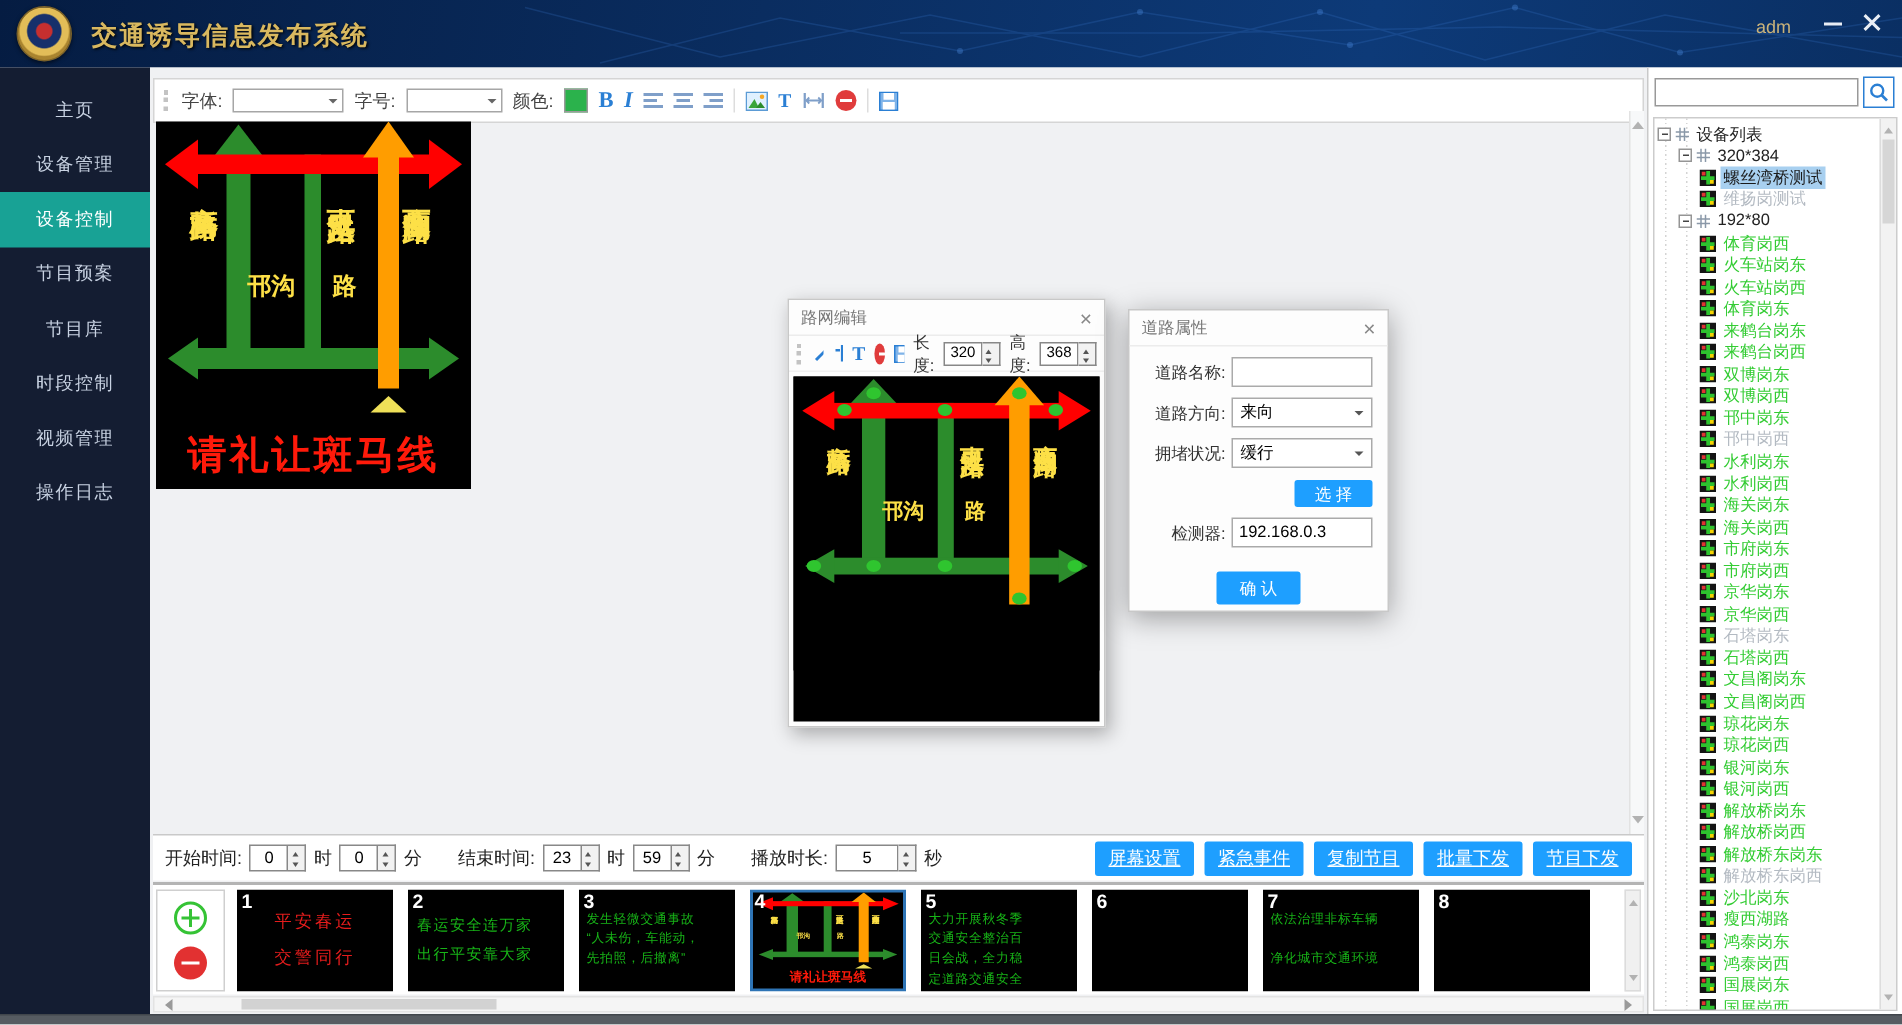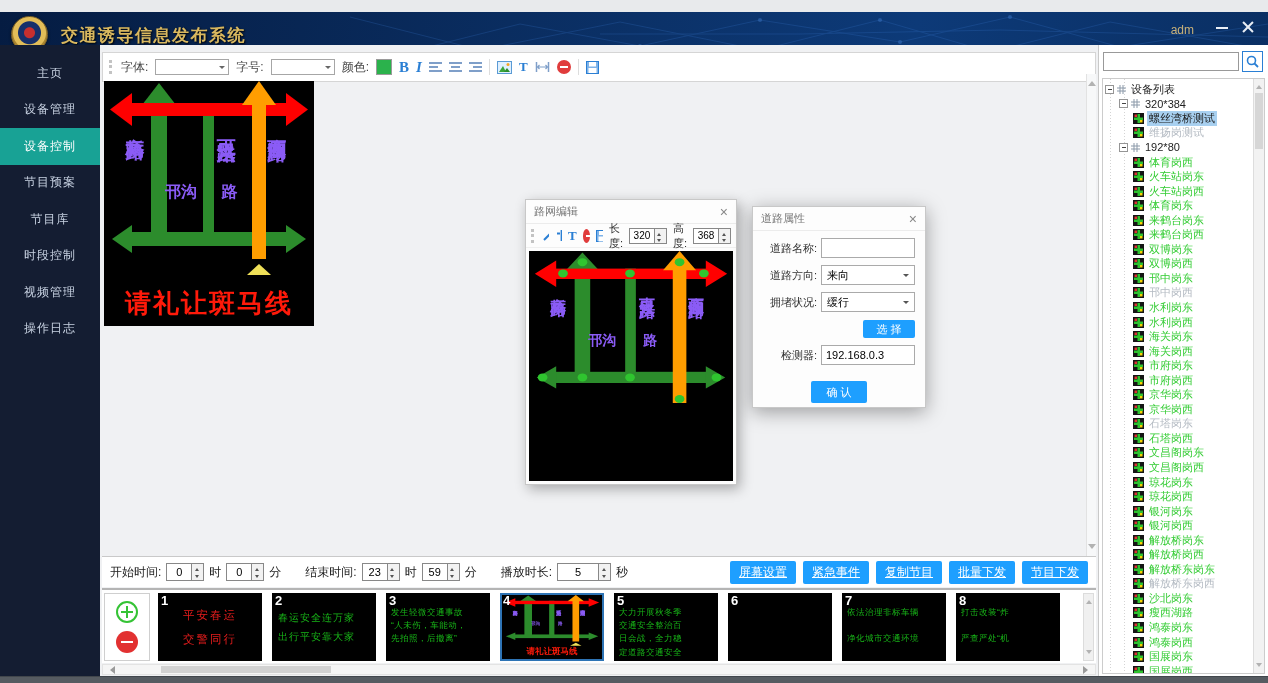--- a/index.html
+++ b/index.html
@@ -1,21 +1,21 @@
 <!DOCTYPE html>
 <html><head>
 <meta charset="utf-8">
 <style>
   html,body{width:1268px;height:683px;margin:0;padding:0;overflow:hidden;
     font-family:"Liberation Sans","DejaVu Sans",sans-serif;background:#e8eaec;position:relative;}
   *{box-sizing:border-box;}
 
   
   .hdr{position:absolute;left:0;top:0;right:0;height:45px;
-    background:linear-gradient(100deg,#051c42 0%,#0a2d60 40%,#0d3a78 72%,#0a2f63 100%);overflow:hidden;margin-top:12px;}
+    background:linear-gradient(100deg,#051c42 0%,#0a2d60 40%,#0d3a78 72%,#0a2f63 100%);overflow:hidden;}
   .hdr-net{position:absolute;inset:0;width:100%;height:100%;}
   .logo{position:absolute;left:11px;top:4px;width:37px;height:37px;border-radius:50%;
     background:radial-gradient(circle at 50% 45%, #c62f2f 0 5px, #16306b 6px 11px, #e2bd58 12px 16px, #a9842f 17px);
     border:1px solid #7c6228;box-shadow:0 1px 3px rgba(0,0,0,.6);}
   .app-title{position:absolute;left:61px;top:12px;font-size:17px;font-weight:bold;color:#d9b85f;
     letter-spacing:1.5px;text-shadow:1px 1px 2px #000;}
   .hdr-user{position:absolute;right:74px;top:11px;font-size:12px;color:#c9b27a;}
   .win-btn{position:absolute;top:7px;width:16px;height:16px;cursor:pointer;}
   .win-min{right:38px;}
   .win-min::after{content:"";position:absolute;left:2px;top:8px;width:12px;height:2px;background:#e9eef5;}
@@ -55,21 +55,21 @@
   .red-minus::after{content:"";position:absolute;left:3px;top:6px;width:8px;height:2px;background:#fff;}
 
   .canvas{position:absolute;left:2px;right:2px;top:29px;height:482px;}
   .canvas-vscroll{position:absolute;right:0;top:0;bottom:0;width:10px;background:#f7f8f9;border-left:1px solid #e2e2e2;}
   .tri-up{width:0;height:0;border:4px solid transparent;border-bottom:5px solid #b2b2b2;position:absolute;left:1px;top:3px;}
   .tri-down{width:0;height:0;border:4px solid transparent;border-top:5px solid #b2b2b2;position:absolute;left:1px;bottom:3px;}
 
   
   .sign{position:absolute;background:#000;--lf:19px;--hf:16px;--mf:26px;}
   .sign svg.sign-svg{position:absolute;inset:0;width:100%;height:100%;}
-  .lbl{position:absolute;color:#8b5cf6;font-weight:bold;line-height:1.05;}
+  .lbl{position:absolute;color:#fde047;font-weight:bold;line-height:1.05;}
   .v{writing-mode:vertical-rl;text-orientation:upright;letter-spacing:2px;}
   .l-left{left:10%;top:17%;font-size:var(--lf);}
   .l-mid{left:53.5%;top:17%;font-size:var(--lf);}
   .l-right{left:77.5%;top:17%;font-size:var(--lf);}
   .l-bl{left:29%;top:42%;font-size:var(--hf);}
   .l-br{left:56%;top:42%;font-size:var(--hf);}
   .msg{position:absolute;left:0;right:0;bottom:2%;text-align:center;color:#ff1a0a;font-weight:bold;
     font-size:var(--mf);letter-spacing:2px;white-space:nowrap;}
   .dots{visibility:hidden;}
   .sign-main{left:2px;top:7px;width:210px;height:245px;}
@@ -573,23 +573,20 @@
 
           <div class="thumb">
             <span class="thumb-num">7</span>
             <div class="thumb-text green sm">依法治理非标车辆
 
 净化城市交通环境</div>
           </div>
 
           <div class="thumb">
             <span class="thumb-num">8</span>
-            <div class="thumb-text green sm">打击改装“炸
-
-严查严处“机</div>
           </div>
         </div>
     </div>
     <div class="strip-vscroll">
       <span class="tri-up"></span>
       <span class="tri-down"></span>
     </div>
   </div>
 
   <div class="hscroll">

